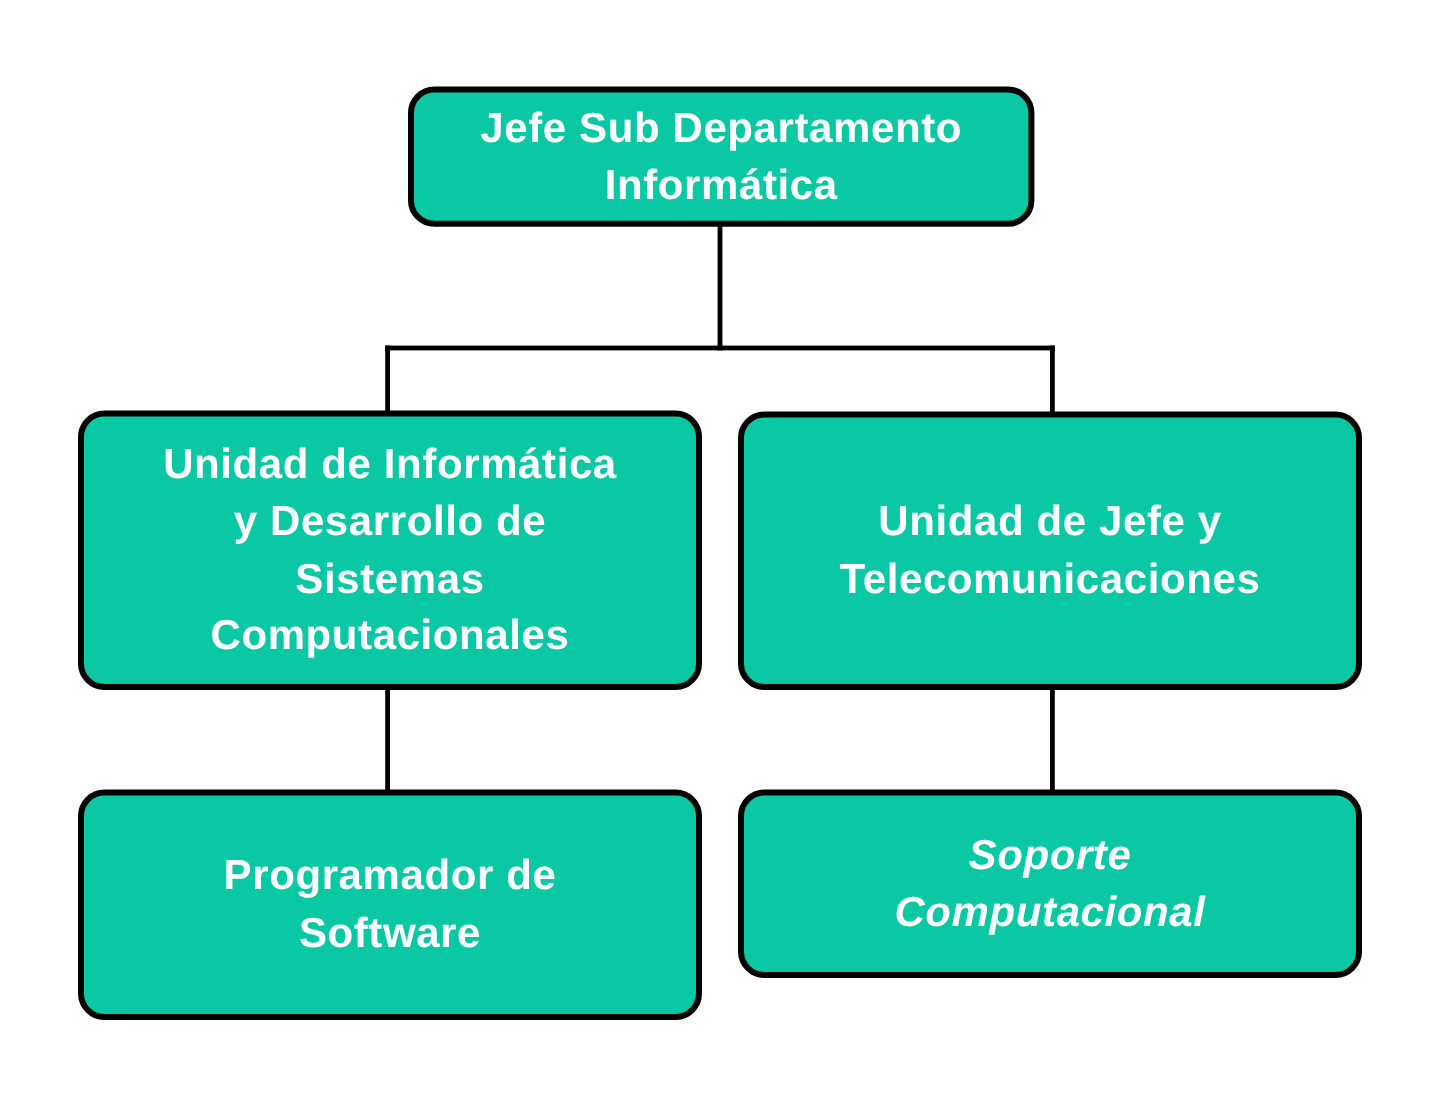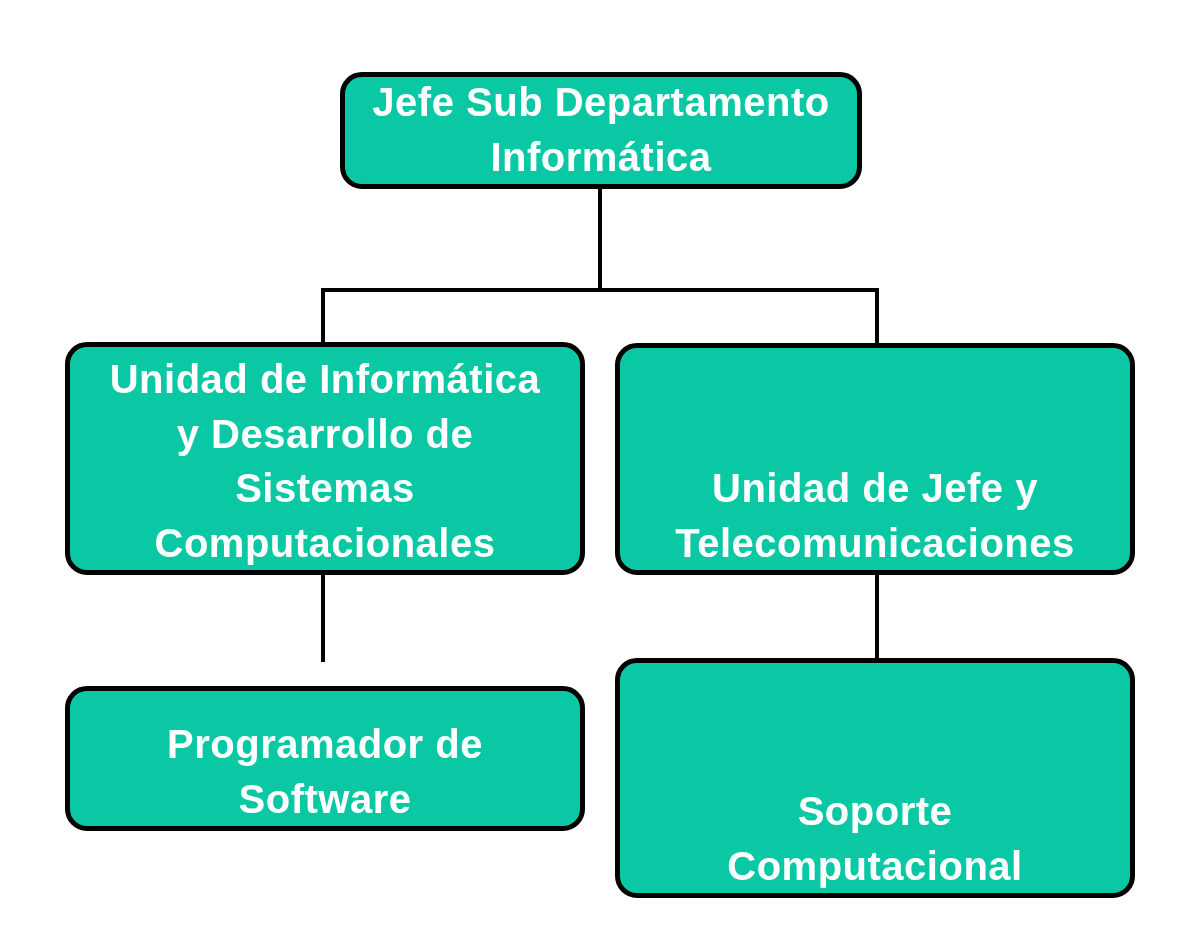--- a/index.html
+++ b/index.html
@@ -16,34 +16,34 @@
     overflow: hidden;
   }
   .node {
     position: absolute;
     box-sizing: border-box;
     background: var(--node-fill, #0bc8a5);
     border: 5px solid var(--node-border, #000000);
     border-radius: 22px;
     color: var(--text, #ffffff);
     font-weight: 700;
-    font-size: 40px;
+    font-size: 35px;
     line-height: 1.36;
     letter-spacing: 0.5px;
     display: flex;
-    align-items: flex-end;
+    align-items: center;
     justify-content: center;
     text-align: center;
     white-space: pre-line;
   }
   .node-root      { left: 340px; top: 72px;  width: 522px; height: 117px; }
   .node-mid-left  { left: 65px;  top: 342px; width: 520px; height: 233px; }
   .node-mid-right { left: 615px; top: 343px; width: 520px; height: 232px; }
-  .node-bot-left  { left: 65px;  top: 658px; width: 520px; height: 145px; margin-top: 28px; }
-  .node-bot-right { left: 615px; top: 658px; width: 520px; height: 240px; }
+  .node-bot-left  { left: 65px;  top: 658px; width: 520px; height: 192px; }
+  .node-bot-right { left: 615px; top: 658px; width: 520px; height: 157px; font-style: italic; }
 
   .connector {
     position: absolute;
     background: var(--connector, #000000);
   }
   .c-root-stub      { left: 598px; top: 188px; width: 4px;   height: 104px; }
   .c-horizontal     { left: 321px; top: 288px; width: 558px; height: 4px;   }
   .c-left-down      { left: 321px; top: 288px; width: 4px;   height: 58px;  }
   .c-right-down     { left: 875px; top: 288px; width: 4px;   height: 59px;  }
   .c-left-mid-bot   { left: 321px; top: 572px; width: 4px;   height: 90px;  }

